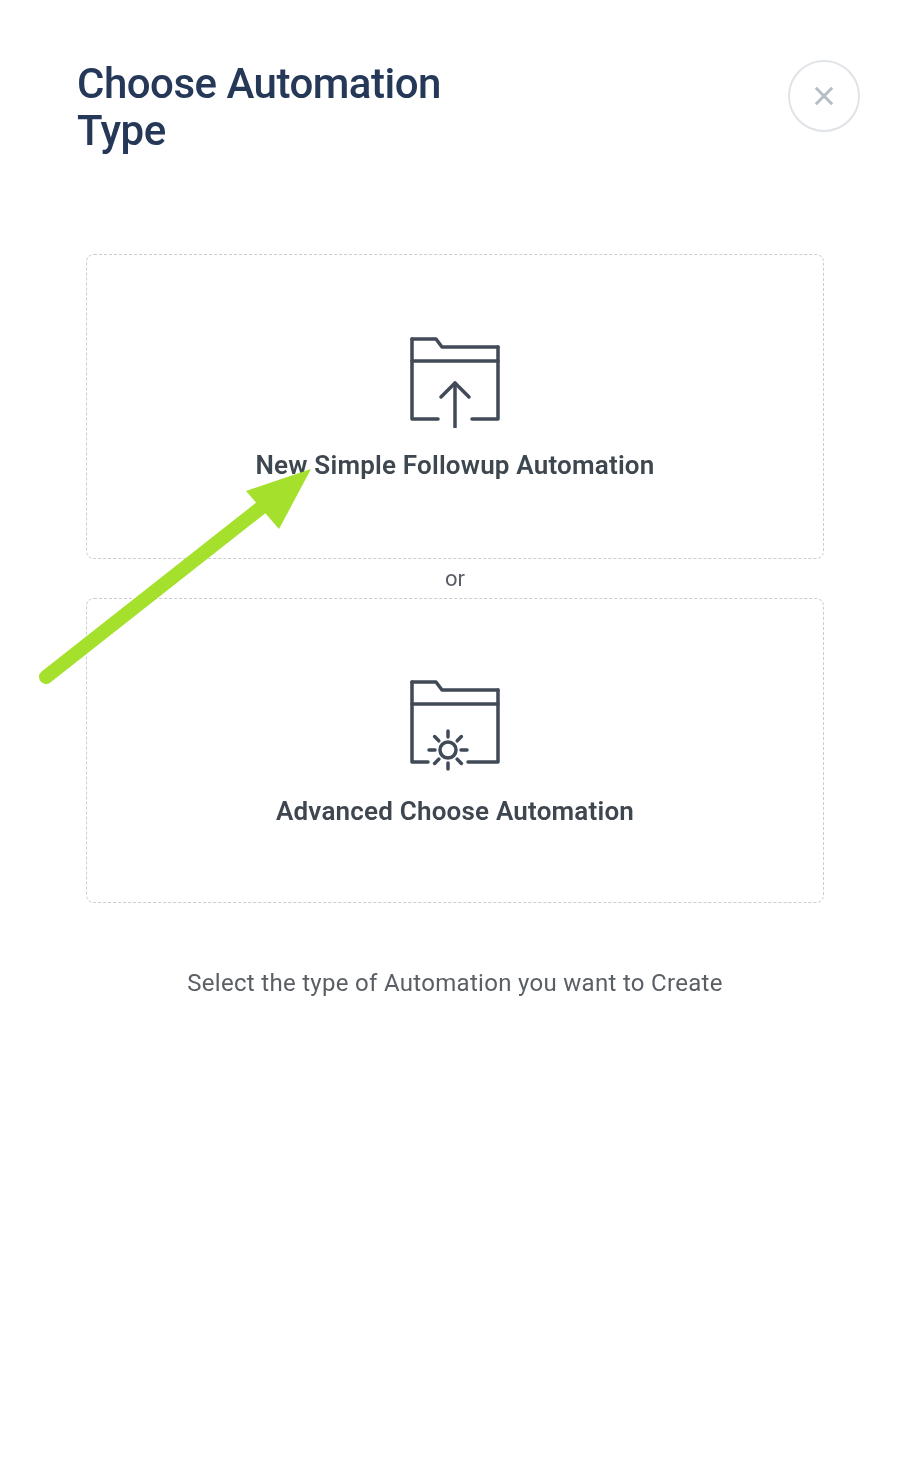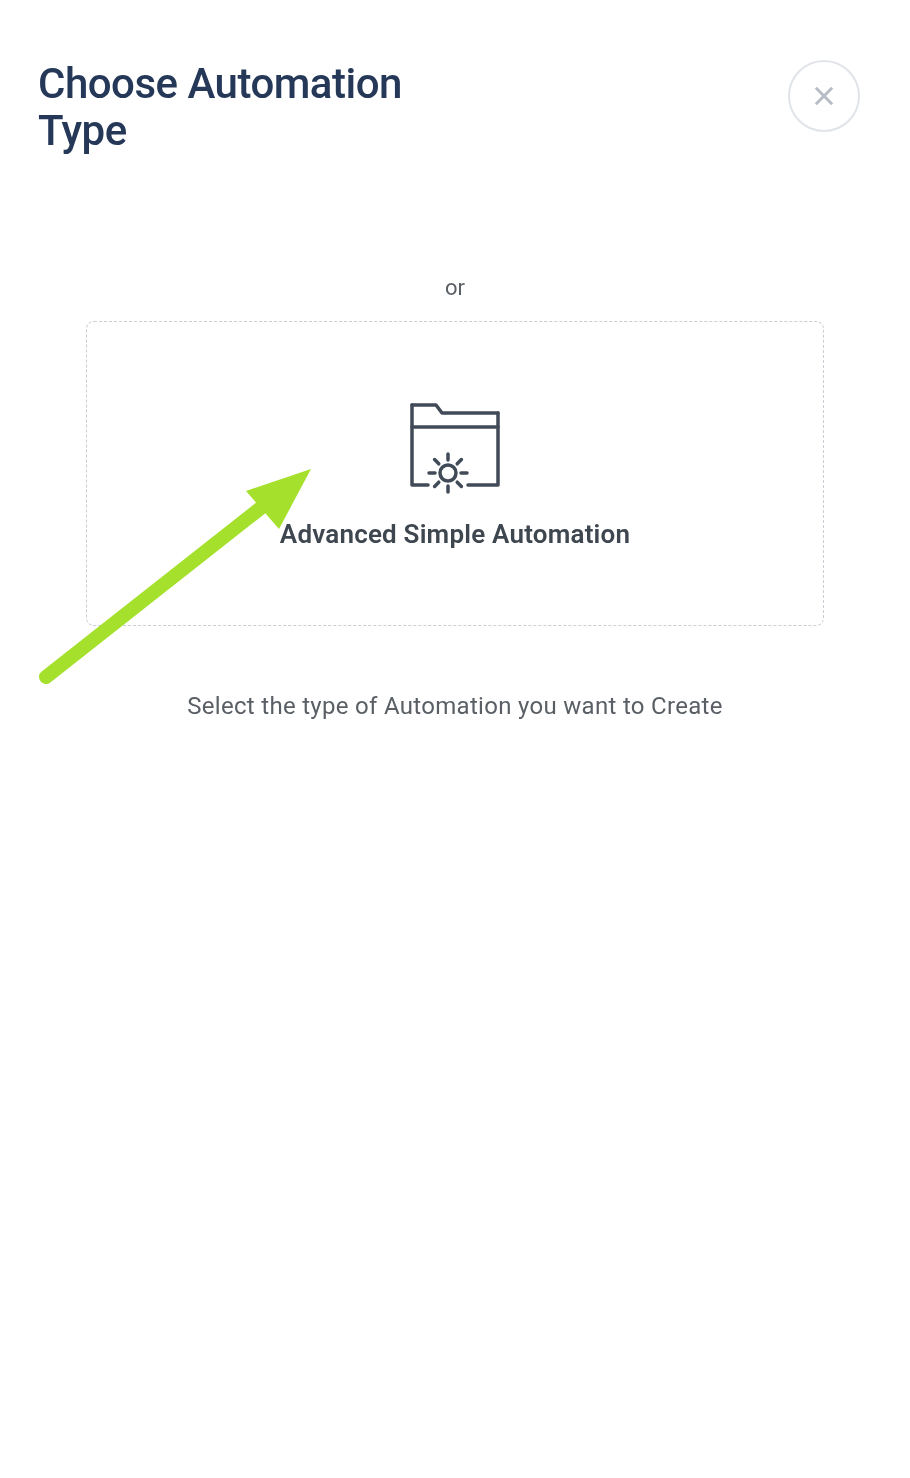--- a/index.html
+++ b/index.html
@@ -11,21 +11,21 @@
       font-family: -apple-system, BlinkMacSystemFont, "Segoe UI", Roboto, "Helvetica Neue", Arial, sans-serif;
       background: #ffffff;
       width: 910px;
       height: 1478px;
       position: relative;
     }
     .header {
       display: flex;
       justify-content: space-between;
       align-items: flex-start;
-      padding: 60px 50px 0 38px;
+      padding: 60px 50px 0 77px;
     }
     .title {
       color: #253858;
       font-size: 42px;
       font-weight: 500;
       line-height: 1.12;
       max-width: 420px;
       letter-spacing: -0.5px;
     }
     .close-btn {
@@ -69,21 +69,21 @@
     }
     .option-label {
       color: #3e464f;
       font-size: 26px;
       font-weight: 600;
       letter-spacing: 0.2px;
     }
     .or-text {
       color: #5a5f66;
       font-size: 22px;
-      margin: 21px 0;
+      margin: 7px 0;
     }
     .hint-text {
       color: #5a5f66;
       font-size: 24px;
       margin-top: 66px;
       letter-spacing: 0.3px;
     }
     .arrow-annotation {
       position: absolute;
       left: 36px;
@@ -101,20 +101,33 @@
   <h1 class="title">Choose Automation Type</h1>
   <button class="close-btn">
     <svg viewBox="0 0 24 24" fill="none">
       <line x1="5" y1="5" x2="19" y2="19"></line>
       <line x1="19" y1="5" x2="5" y2="19"></line>
     </svg>
   </button>
 </div>
 
 <div class="content">
+  <div class="option-card">
+    <div class="option-icon">
+      <svg width="98" height="95" viewBox="0 0 98 95" fill="none" stroke="currentColor" stroke-width="3.5" stroke-linecap="round" stroke-linejoin="round">
+        <path d="M 6 6 L 30 6 L 36 14 L 92 14"></path>
+        <path d="M 6 6 L 6 86 L 32 86"></path>
+        <path d="M 92 14 L 92 86 L 66 86"></path>
+        <line x1="6" y1="28" x2="92" y2="28"></line>
+        <path d="M 49 94 L 49 50"></path>
+        <path d="M 35 64 L 49 50 L 63 64"></path>
+      </svg>
+    </div>
+    <div class="option-label">New Simple Followup Automation</div>
+  </div>
 
   <div class="or-text">or</div>
 
   <div class="option-card">
     <div class="option-icon">
       <svg width="98" height="98" viewBox="0 0 98 98" fill="none" stroke="currentColor" stroke-width="3.5" stroke-linecap="round" stroke-linejoin="round">
         <path d="M 6 6 L 30 6 L 36 14 L 92 14"></path>
         <path d="M 6 6 L 6 86 L 22 86"></path>
         <path d="M 92 14 L 92 86 L 62 86"></path>
         <line x1="6" y1="28" x2="92" y2="28"></line>
@@ -124,21 +137,21 @@
           <line x1="42" y1="87" x2="42" y2="93"></line>
           <line x1="23" y1="74" x2="29" y2="74"></line>
           <line x1="55" y1="74" x2="61" y2="74"></line>
           <line x1="28.6" y1="60.6" x2="32.8" y2="64.8"></line>
           <line x1="51.2" y1="83.2" x2="55.4" y2="87.4"></line>
           <line x1="28.6" y1="87.4" x2="32.8" y2="83.2"></line>
           <line x1="51.2" y1="64.8" x2="55.4" y2="60.6"></line>
         </g>
       </svg>
     </div>
-    <div class="option-label">Advanced Simple Automation</div>
+    <div class="option-label">Advanced Choose Automation</div>
   </div>
 
   <div class="hint-text">Select the type of Automation you want to Create</div>
 </div>
 
 <svg class="arrow-annotation" viewBox="0 0 280 240">
   <defs>
     <linearGradient id="arrowStroke" x1="0%" y1="100%" x2="100%" y2="0%">
       <stop offset="0%" stop-color="#a4e02c"></stop>
       <stop offset="100%" stop-color="#a4e02c"></stop>

